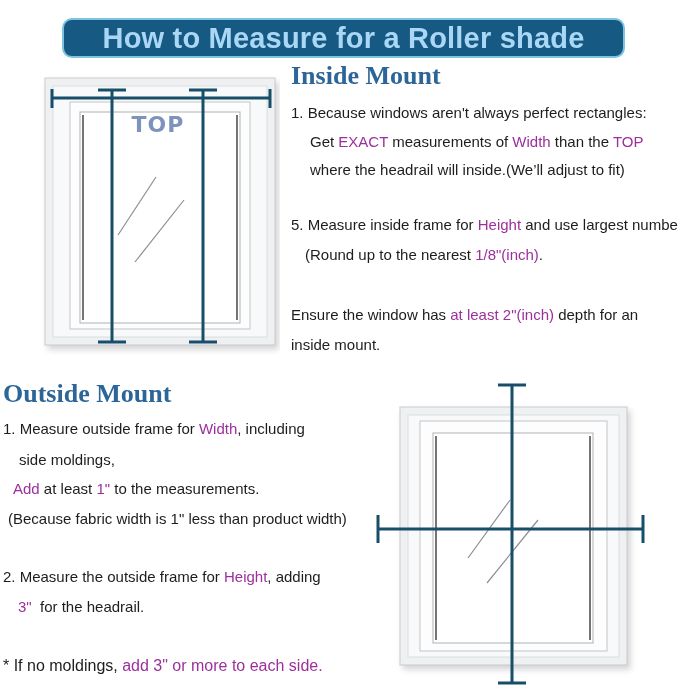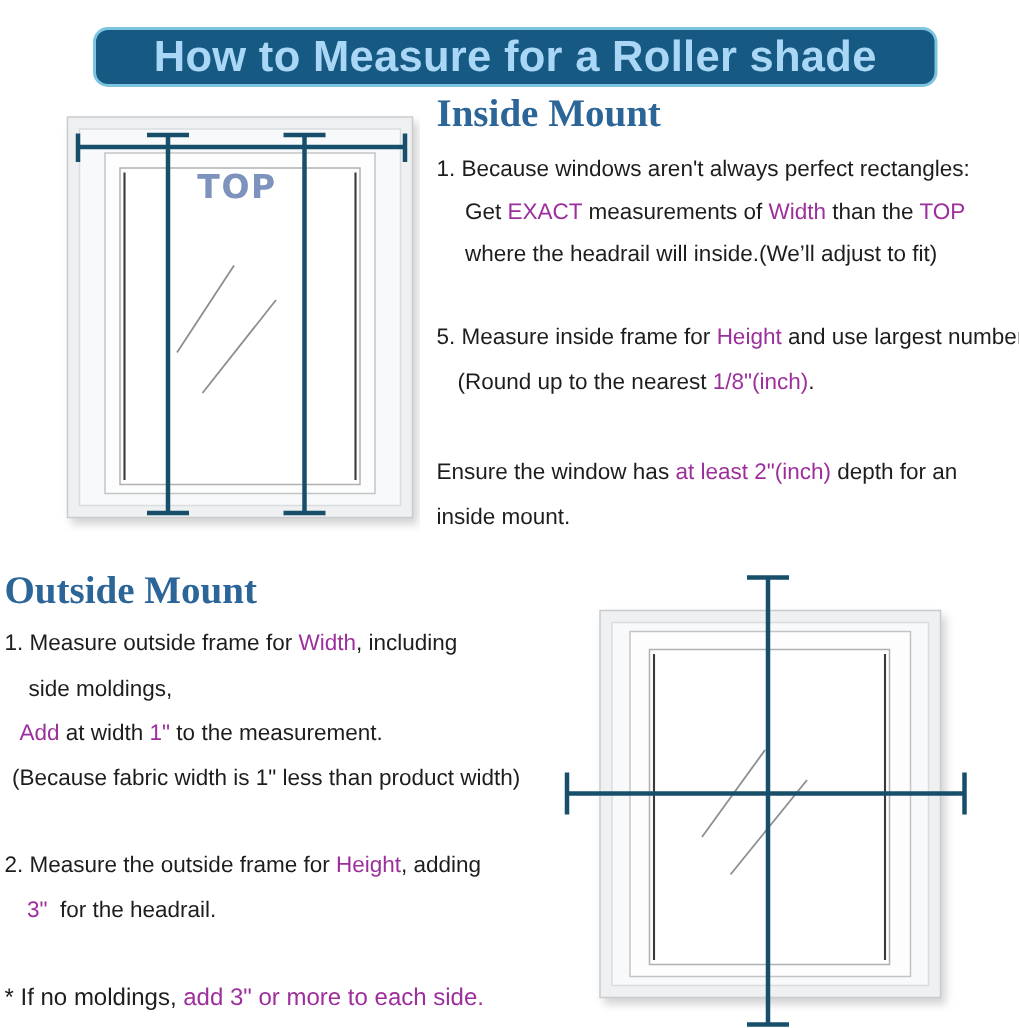--- a/index.html
+++ b/index.html
@@ -88,21 +88,21 @@
 <div class="tl" style="left:291px;top:216px;"><span>5. Measure inside frame for </span><span class="c-p">Height</span><span> and use largest number</span></div>
 <div class="tl" style="left:305px;top:246px;"><span>(Round up to the nearest </span><span class="c-p">1/8"(inch)</span><span>.</span></div>
 
 <div class="tl" style="left:291px;top:306px;"><span>Ensure the window has </span><span class="c-p">at least 2"(inch)</span><span> depth for an</span></div>
 <div class="tl" style="left:291px;top:336px;"><span>inside mount.</span></div>
 
 <div class="sec-heading" style="left:3px;top:379px;">Outside Mount</div>
 
 <div class="tl" style="left:3px;top:420px;"><span>1. Measure outside frame for </span><span class="c-p">Width</span><span>, including</span></div>
 <div class="tl" style="left:19px;top:451px;"><span>side moldings,</span></div>
-<div class="tl" style="left:13px;top:480px;"><span class="c-p">Add</span><span> at width </span><span class="c-p">1"</span><span> to the measurement.</span></div>
+<div class="tl" style="left:13px;top:480px;"><span class="c-p">Add</span><span> at least </span><span class="c-p">1"</span><span> to the measurements.</span></div>
 <div class="tl" style="left:8px;top:510px;"><span>(Because fabric width is 1" less than product width)</span></div>
 
 <div class="tl" style="left:3px;top:568px;"><span>2. Measure the outside frame for </span><span class="c-p">Height</span><span>, adding</span></div>
 <div class="tl" style="left:18px;top:598px;"><span class="c-p">3"</span><span>  for the headrail.</span></div>
 
 <div class="tl big" style="left:3px;top:656px;text-align:center;"><span>* If no moldings, </span><span class="c-p">add 3" or more to each side.</span></div>
 
 <svg class="win-svg" style="left:368px;top:376px;" width="284" height="309" viewBox="0 0 284 309">
   <g class="win-frame">
     <rect x="32" y="31" width="227" height="258" fill="#eef0f1" stroke="#c9ccce" stroke-width="1"></rect>

